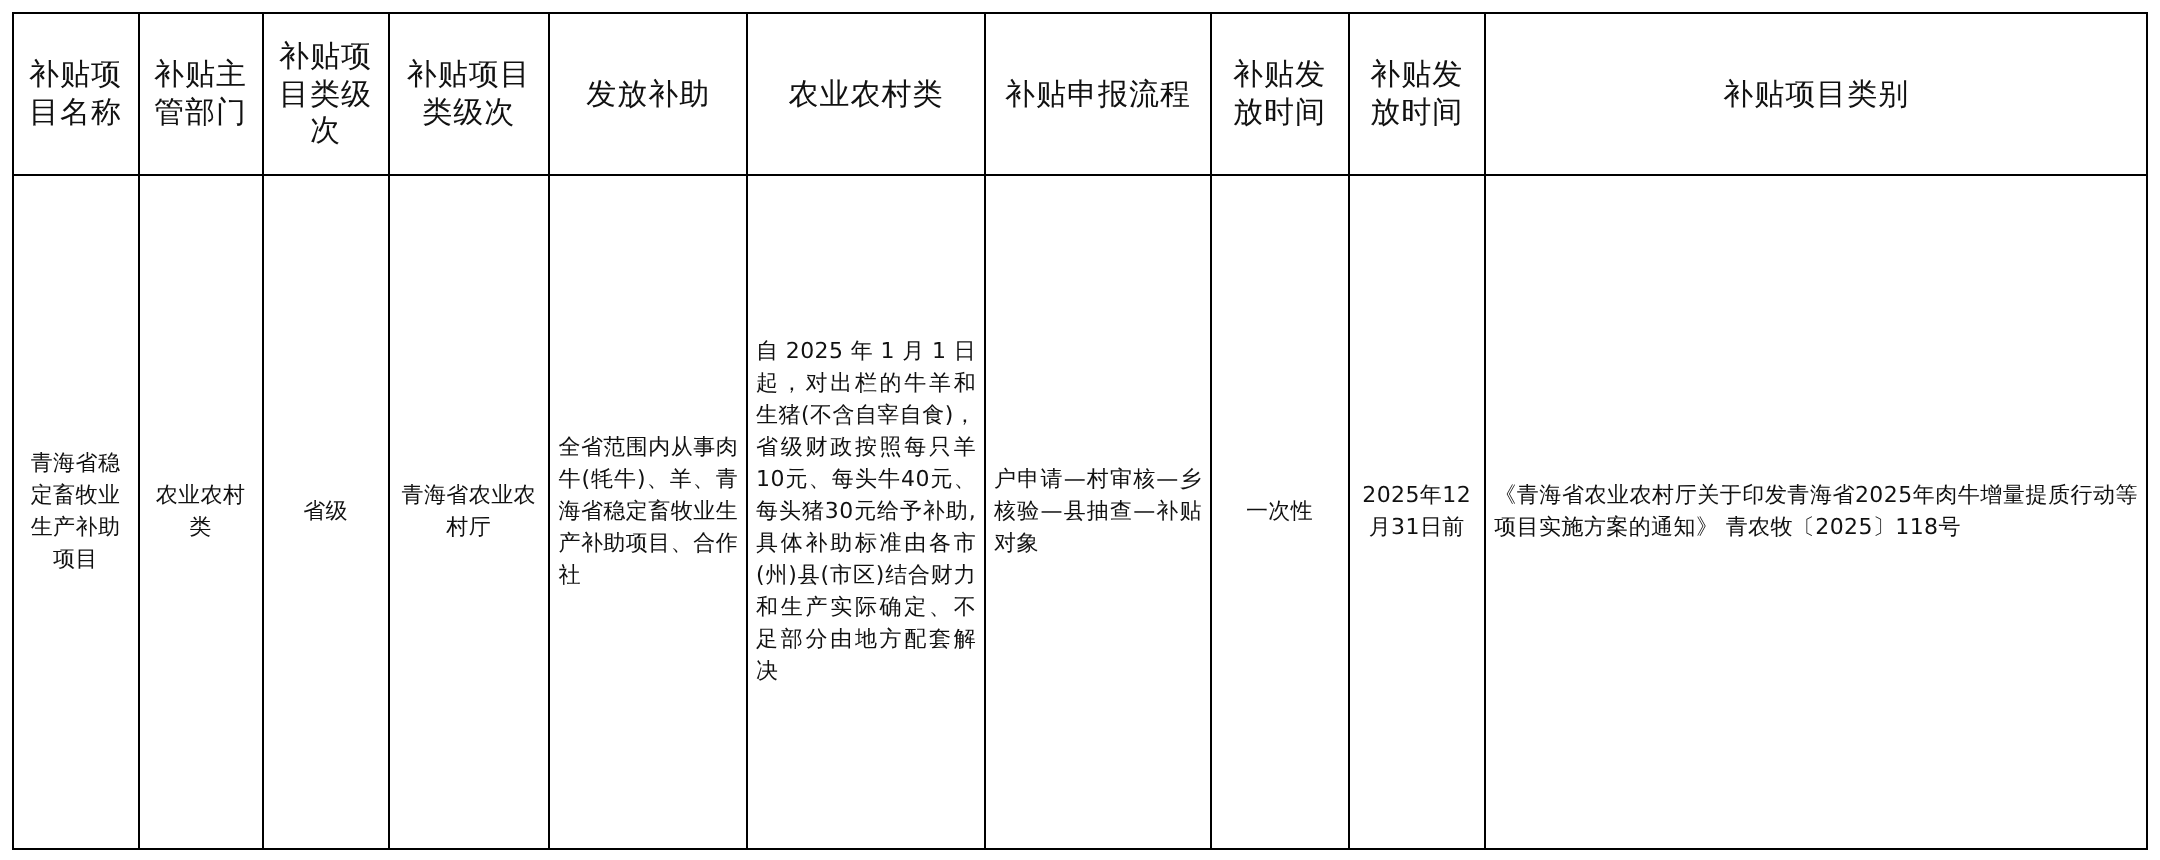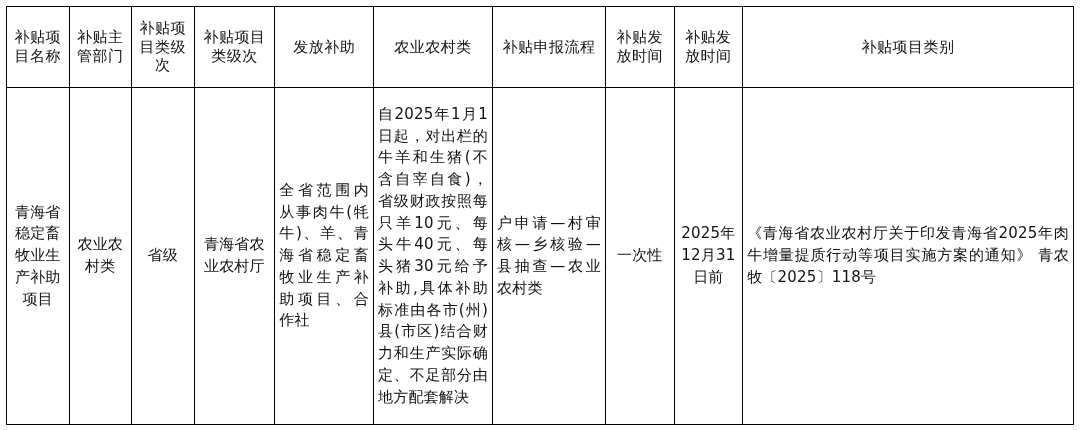--- a/index.html
+++ b/index.html
@@ -35,21 +35,21 @@
     font-weight: normal;
   }
   thead th {
     text-align: center;
     font-size: 15px;
     line-height: 1.25;
     height: 74px;
     letter-spacing: 0.5px;
   }
   tbody td {
-    font-size: 15px;
+    font-size: 11px;
     line-height: 1.45;
     letter-spacing: 0.2px;
     height: 330px;
   }
   
   .col1  { width: 62px; }
   .col2  { width: 62px; }
   .col3  { width: 62px; }
   .col4  { width: 80px; }
   .col5  { width: 98px; }
@@ -112,20 +112,20 @@
       </tr>
     </thead>
     <tbody>
       <tr>
         <td class="cell-name">青海省稳定畜牧业生产补助项目</td>
         <td class="cell-type">农业农村类</td>
         <td class="cell-level">省级</td>
         <td class="cell-dept">青海省农业农村厅</td>
         <td class="cell-object">全省范围内从事肉牛(牦牛)、羊、青海省稳定畜牧业生产补助项目、合作社</td>
         <td class="cell-standard">自2025年1月1日起，对出栏的牛羊和生猪(不含自宰自食)，省级财政按照每只羊10元、每头牛40元、每头猪30元给予补助,具体补助标准由各市(州)县(市区)结合财力和生产实际确定、不足部分由地方配套解决</td>
-        <td class="cell-process">户申请—村审核—乡核验—县抽查—农业农村类</td>
+        <td class="cell-process">户申请—村审核—乡核验—县抽查—补贴对象</td>
         <td class="cell-freq">一次性</td>
         <td class="cell-time">2025年12月31日前</td>
         <td class="cell-policy">《青海省农业农村厅关于印发青海省2025年肉牛增量提质行动等项目实施方案的通知》 青农牧〔2025〕118号</td>
       </tr>
     </tbody>
   </table>
 </div>
 
 </body></html>

